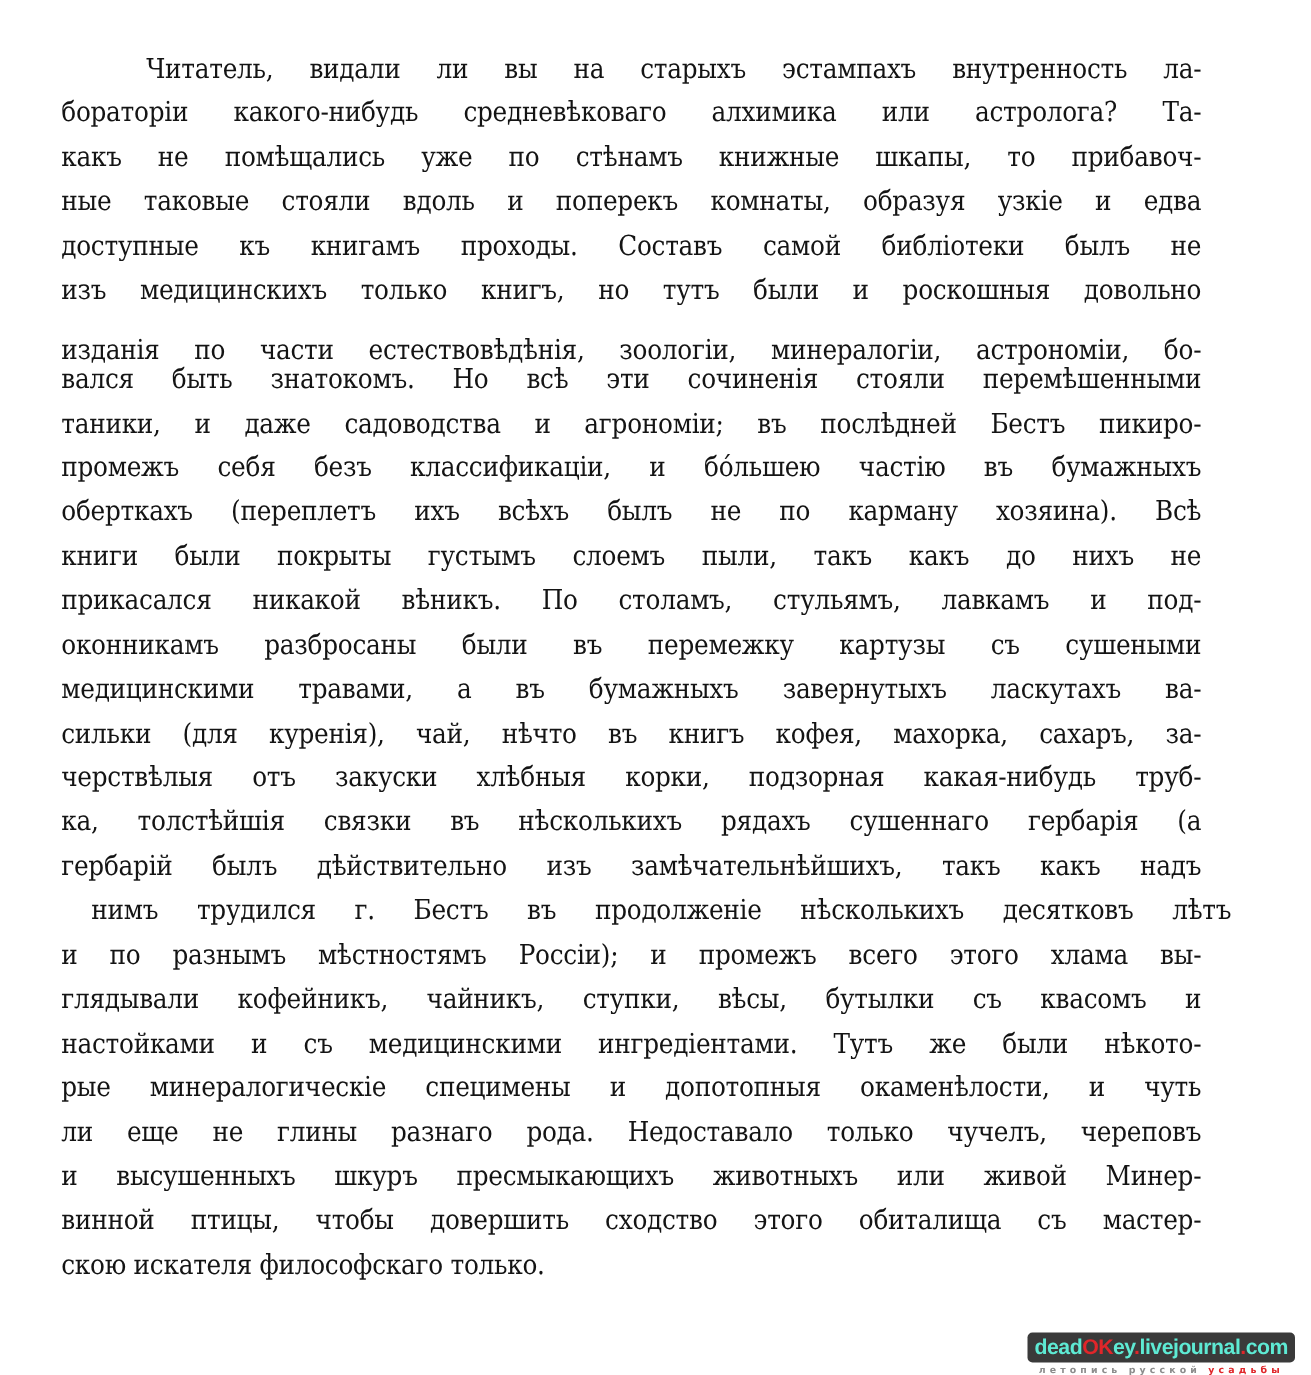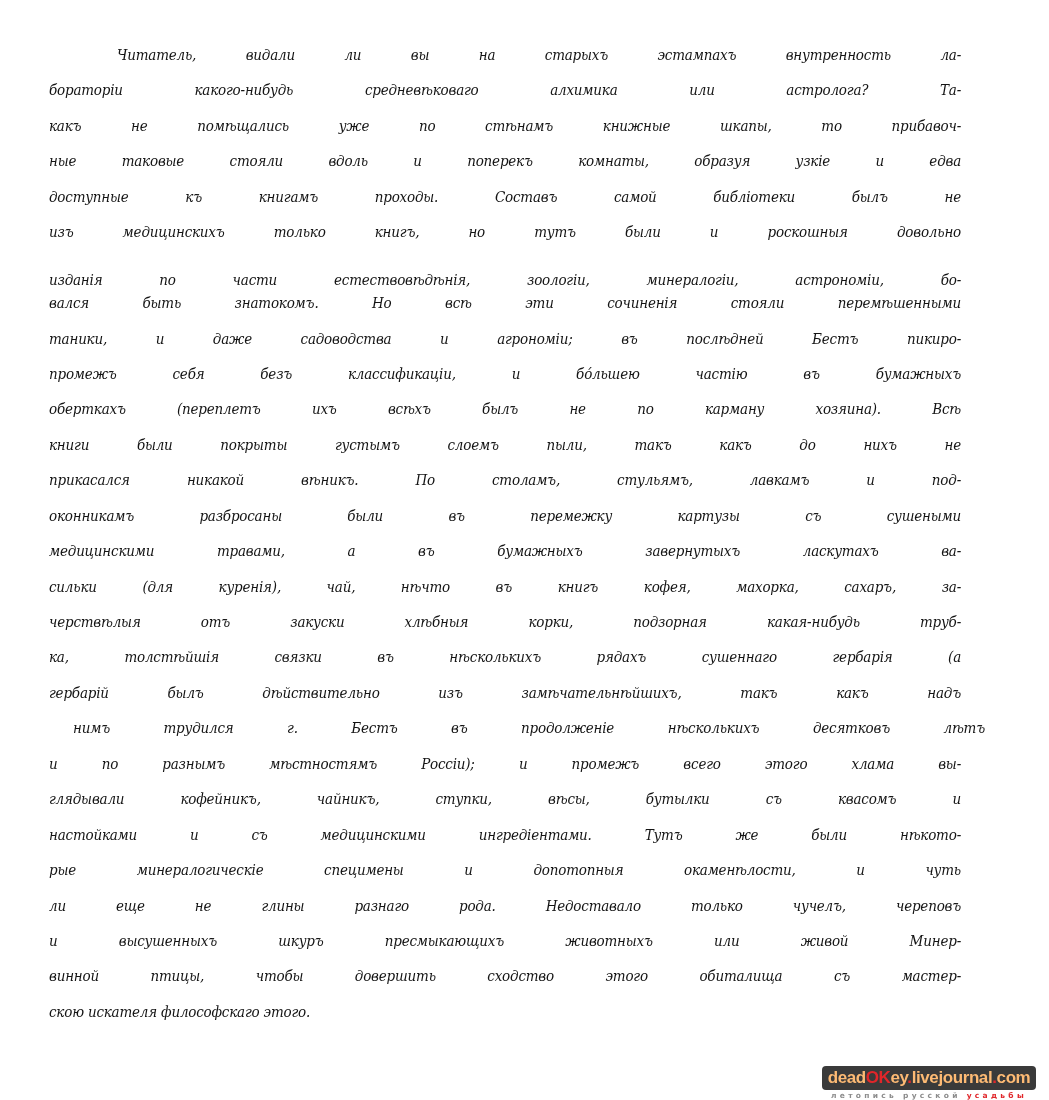--- a/index.html
+++ b/index.html
@@ -18,29 +18,28 @@
   .page {
     position: absolute;
     left: 49px;
     top: 38px;
     width: 912px;
   }
   .line {
     display: block;
     height: 35.45px;
     line-height: 35.45px;
-    font-size: 15px;
+    font-size: 22px;
     letter-spacing: -0.2px;
     text-align: justify;
     text-align-last: justify;
     white-space: nowrap;
     overflow: visible;
     font-stretch: condensed;
     transform-origin: left center;
-    font-style: italic;
   }
   .line.first {
     padding-left: 68px;
   }
   .line.last {
     text-align-last: left;
     text-align: left;
   }
   .line-inner {
     display: inline-block;
@@ -72,21 +71,21 @@
     color: #ffffff;
     font-family: "Liberation Sans", "DejaVu Sans", sans-serif;
     font-weight: bold;
     font-size: 17px;
     line-height: 24px;
     text-align: center;
     letter-spacing: -0.4px;
     white-space: nowrap;
   }
   .wm-red { color: #e0262a; }
-  .wm-white { color: #fdba74; }
+  .wm-white { color: #5eead4; }
   .wm-sub {
     position: absolute;
     left: 0;
     top: 25px;
     width: 214px;
     font-family: "DejaVu Sans", "Liberation Sans", sans-serif;
     font-weight: bold;
     font-size: 7.5px;
     line-height: 9px;
     letter-spacing: 3.3px;
@@ -120,19 +119,19 @@
   <div class="line"><span class="line-inner" style="white-space: normal;">ка, толстѣйшія связки въ нѣсколькихъ рядахъ сушеннаго гербарія (а</span></div>
   <div class="line"><span class="line-inner" style="white-space: normal;">гербарій былъ дѣйствительно изъ замѣчательнѣйшихъ, такъ какъ надъ</span></div>
   <div class="line"><span class="line-inner" style="white-space: normal; margin-left: 24px;">нимъ трудился г. Бестъ въ продолженіе нѣсколькихъ десятковъ лѣтъ</span></div>
   <div class="line"><span class="line-inner" style="white-space: normal;">и по разнымъ мѣстностямъ Россіи); и промежъ всего этого хлама вы-</span></div>
   <div class="line"><span class="line-inner" style="white-space: normal;">глядывали кофейникъ, чайникъ, ступки, вѣсы, бутылки съ квасомъ и</span></div>
   <div class="line"><span class="line-inner" style="white-space: normal;">настойками и съ медицинскими ингредіентами. Тутъ же были нѣкото-</span></div>
   <div class="line"><span class="line-inner" style="white-space: normal;">рые минералогическіе специмены и допотопныя окаменѣлости, и чуть</span></div>
   <div class="line"><span class="line-inner" style="white-space: normal;">ли еще не глины разнаго рода. Недоставало только чучелъ, череповъ</span></div>
   <div class="line"><span class="line-inner" style="white-space: normal;">и высушенныхъ шкуръ пресмыкающихъ животныхъ или живой Минер-</span></div>
   <div class="line"><span class="line-inner" style="white-space: normal;">винной птицы, чтобы довершить сходство этого обиталища съ мастер-</span></div>
-  <div class="line last"><span class="line-inner" style="white-space: nowrap;">скою искателя философскаго этого.</span></div>
+  <div class="line last"><span class="line-inner" style="white-space: nowrap;">скою искателя философскаго только.</span></div>
 </div>
 
 <div class="watermark">
   <div class="wm-box"><span class="wm-white">dead</span><span class="wm-red">OK</span><span class="wm-white">ey</span><span class="wm-red">.</span><span class="wm-white">livejournal</span><span class="wm-red">.</span><span class="wm-white">com</span></div>
   <div class="wm-sub"><span class="wm-grey">летопись русской </span><span class="wm-sub-red">усадьбы</span></div>
 </div>
 
 </body></html>

